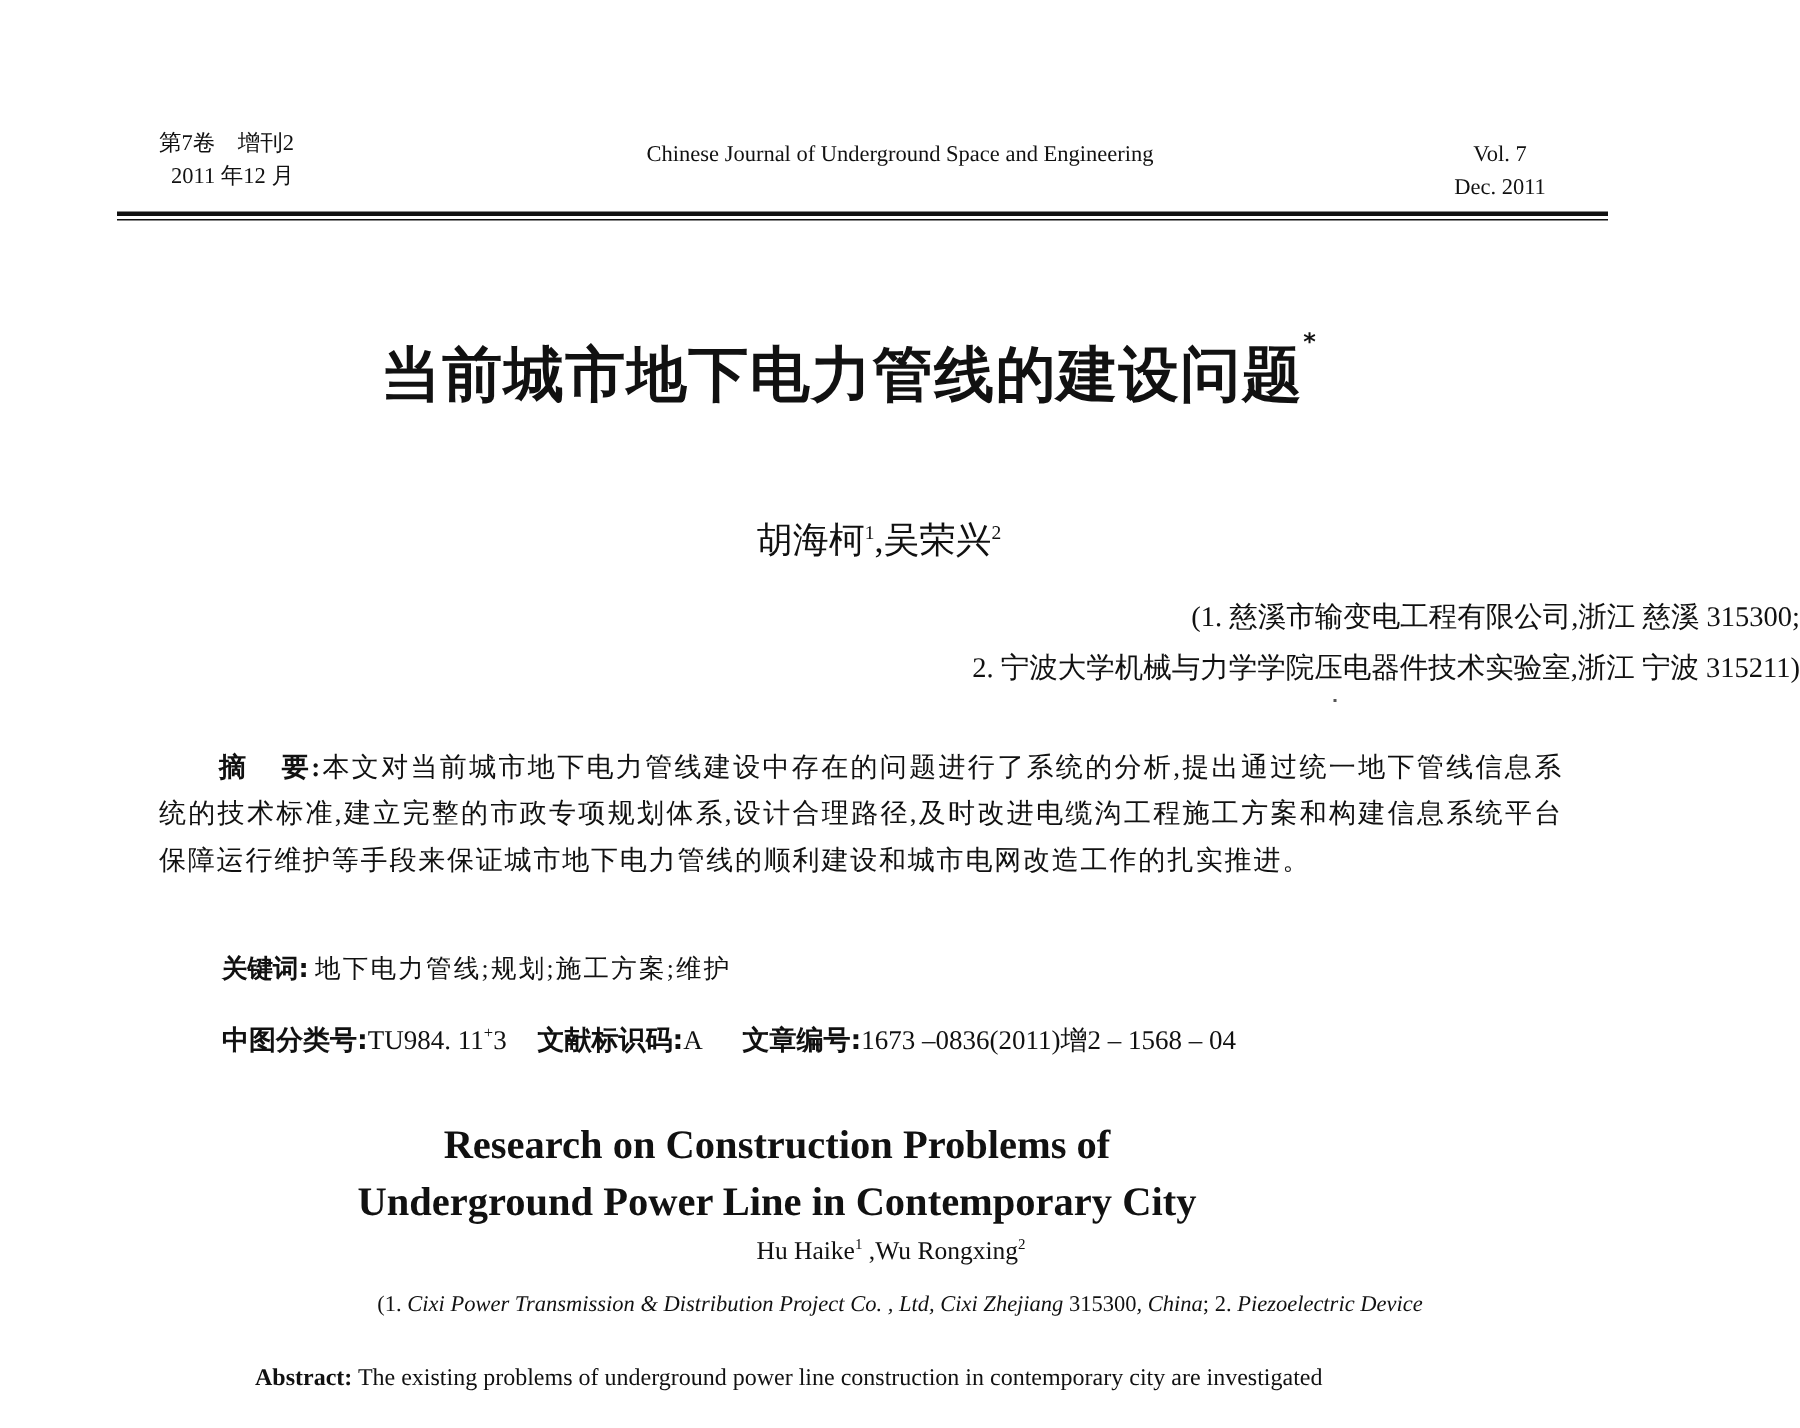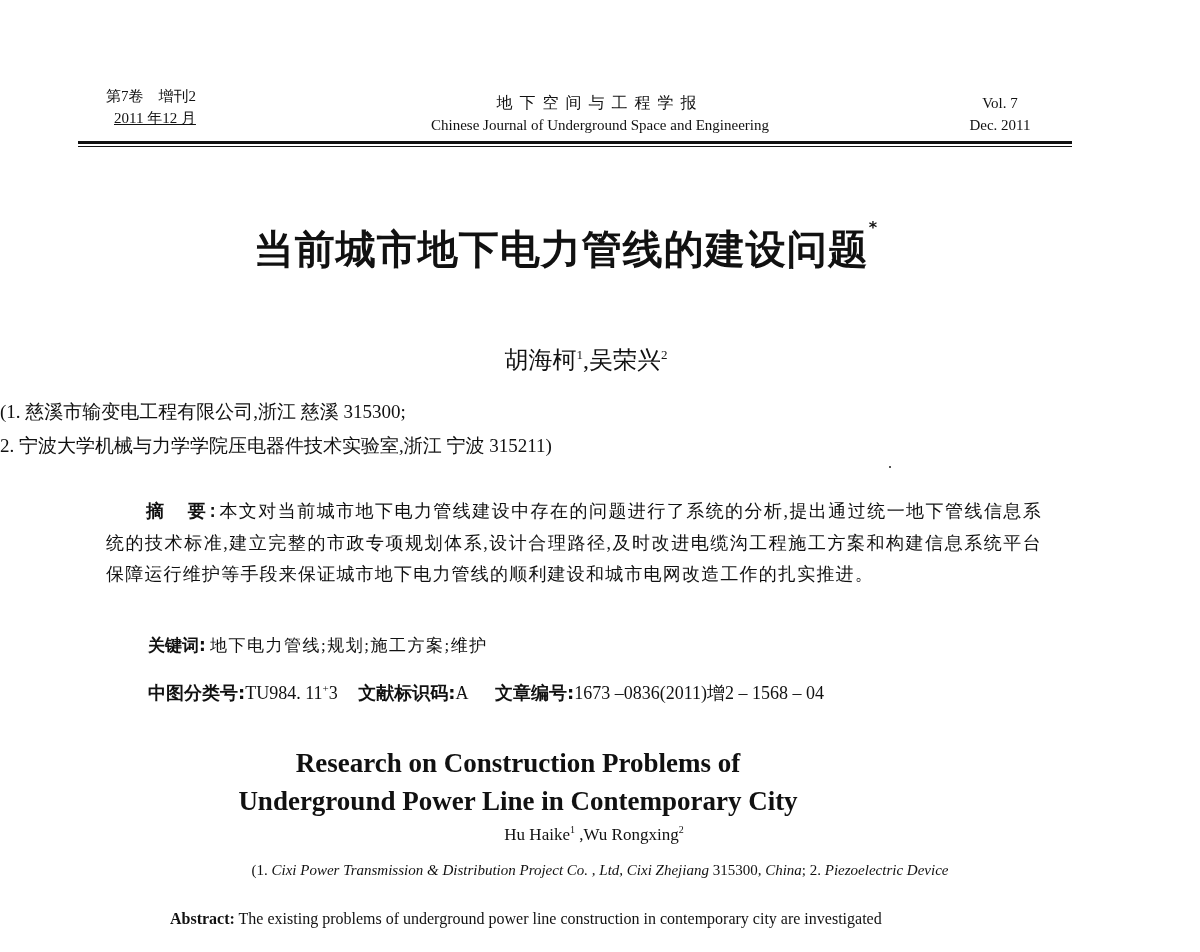--- a/index.html
+++ b/index.html
@@ -15,21 +15,21 @@
       color: #111111;
       font-family: "Liberation Serif", "DejaVu Serif", serif;
     }
     .abs { position: absolute; }
 
     
     .hdr-left {
       left: 106px; top: 85px;
       font-size: 15px; line-height: 22px;
     }
-    .hdr-left .l2 { padding-left: 8px; text-decoration: underline; }
+    .hdr-left .l2 { padding-left: 8px; }
     .hdr-center {
       left: 370px; width: 460px; top: 92px;
       text-align: center;
       font-size: 15px; line-height: 22px;
     }
     .hdr-center .cn { letter-spacing: 7px; font-size: 16px; }
     .hdr-right {
       left: 940px; width: 120px; top: 92px;
       text-align: center;
       font-size: 15px; line-height: 22px;
@@ -56,33 +56,33 @@
 
     .authors-cn {
       left: 0; width: 1172px; top: 344px;
       text-align: center;
       font-size: 24px;
     }
     .authors-cn sup { font-size: 13px; }
 
     .affil-cn {
       left: 0; width: 1200px; top: 395px;
-      text-align: left;
+      text-align: right;
       font-size: 19px; line-height: 34px;
     }
 
     
     .abstract-cn {
       left: 106px; width: 936px; top: 496px;
       font-size: 18px; line-height: 31px;
       text-align: justify;
       letter-spacing: 1.2px;
     }
     .abstract-cn .label {
-      font-family: Liberation Mono, monospace;
+      font-family: Liberation Serif, serif;
       font-weight: bold;
       padding-left: 40px;
     }
     .abstract-cn .label .gap { display: inline-block; width: 22px; }
 
     .keywords-cn {
       left: 148px; top: 634px;
       font-size: 17px;
     }
     .kw-label, .cls-label {
@@ -133,21 +133,20 @@
   </style>
 </head>
 <body>
 
 <div class="abs hdr-left">
   <div>第7卷　增刊2</div>
   <div class="l2">2011 年12 月</div>
 </div>
 
 <div class="abs hdr-center">
-  <div class="cn">地下空间与工程学报</div>
   <div>Chinese Journal of Underground Space and Engineering</div>
 </div>
 
 <div class="abs hdr-right">
   <div>Vol. 7</div>
   <div>Dec. 2011</div>
 </div>
 
 <div class="abs rule-thick"></div>
 <div class="abs rule-thin"></div>

